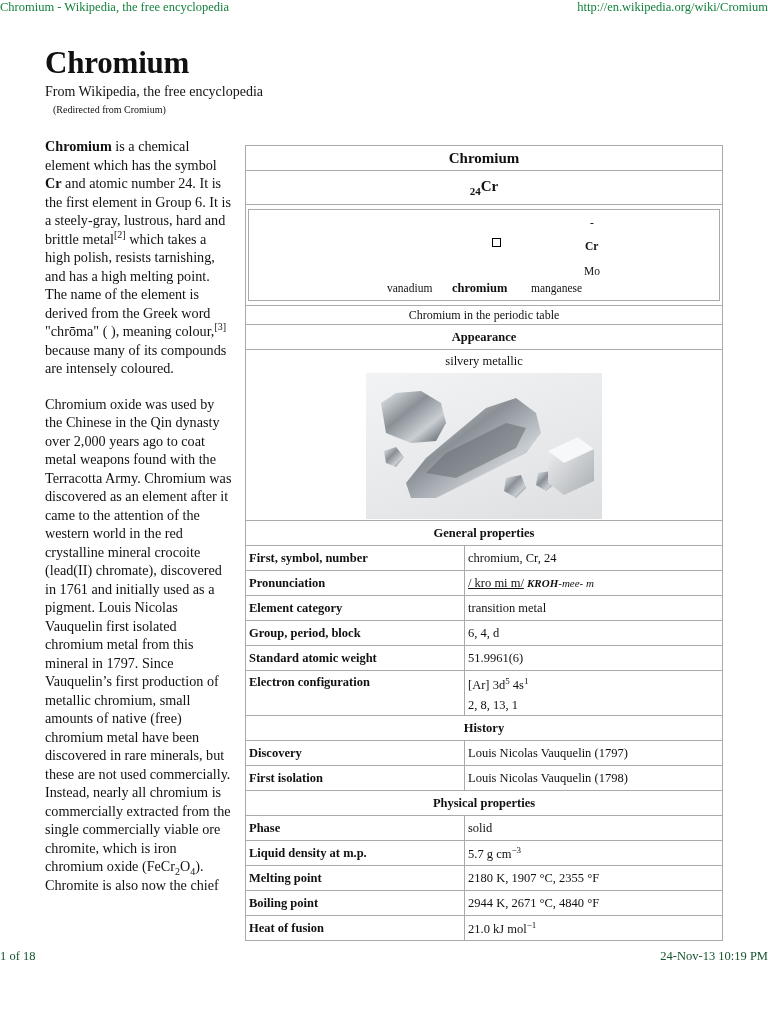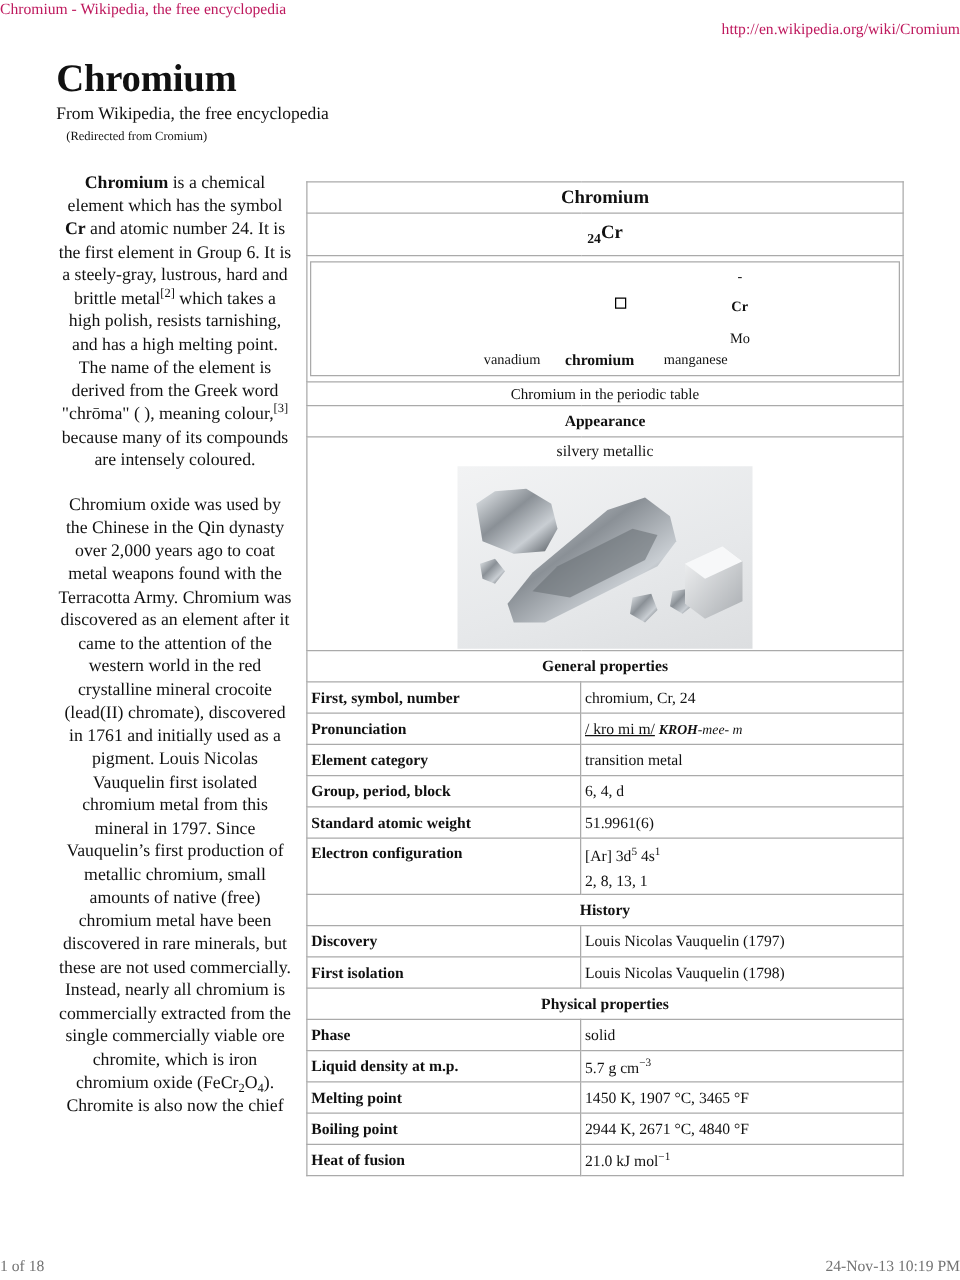--- a/index.html
+++ b/index.html
@@ -2,43 +2,43 @@
 <html><head>
 <meta charset="utf-8">
 <style>
   html, body { margin: 0; padding: 0; background: #fff; }
   body {
     width: 768px; height: 1024px; position: relative; overflow: hidden;
     font-family: "Liberation Serif", "DejaVu Serif", serif; color: #111;
   }
   .print-header {
     position: absolute; top: 0; left: 0; right: 0; height: 16px;
-    font-size: 12.5px; color: #be185d;
+    font-size: 12.5px; color: #15803d;
   }
   .print-header .left { position: absolute; left: 0; top: 0; }
-  .print-header .right { position: absolute; right: 0; top: 16px; }
+  .print-header .right { position: absolute; right: 0; top: 0; }
   .print-footer {
-    position: absolute; left: 0; right: 0; top: 1006px; height: 16px;
-    font-size: 12.5px; color: #737373;
+    position: absolute; left: 0; right: 0; top: 949px; height: 16px;
+    font-size: 12.5px; color: #14532d;
   }
   .print-footer .left { position: absolute; left: 0; }
   .print-footer .right { position: absolute; right: 0; margin-left: 20px; }
 
   h1.title {
     position: absolute; left: 45px; top: 45px; margin: 0;
     font-size: 31px; font-weight: bold; letter-spacing: -0.2px;
   }
   .sub1 { position: absolute; left: 45px; top: 84px; font-size: 14px; }
   .sub2 { position: absolute; left: 53px; top: 104px; font-size: 10px; }
 
   .body-col {
     position: absolute; left: 45px; top: 137px; width: 190px;
     font-size: 14.2px; line-height: 18.5px;
   }
-  .body-col p { margin: 0 0 17px 0; text-align: center; }
+  .body-col p { margin: 0 0 17px 0; }
   .body-col sup { font-size: 10px; line-height: 0; }
   .body-col sub { font-size: 10px; line-height: 0; }
 
   .infobox {
     position: absolute; left: 245px; top: 145px; width: 478px;
     border: 1px solid #aaa; border-collapse: collapse;
     font-size: 12.5px;
   }
   .infobox td, .infobox th {
     border: 1px solid #aaa; padding: 0 3px;
@@ -192,21 +192,21 @@
   <tr>
     <td class="lbl">Phase</td>
     <td class="val">solid</td>
   </tr>
   <tr>
     <td class="lbl">Liquid density at m.p.</td>
     <td class="val"><span>5.7 g cm</span><sup>−3</sup></td>
   </tr>
   <tr>
     <td class="lbl">Melting point</td>
-    <td class="val">1450 K,  1907 °C,  3465 °F</td>
+    <td class="val">2180 K,  1907 °C,  2355 °F</td>
   </tr>
   <tr>
     <td class="lbl">Boiling point</td>
     <td class="val">2944 K,  2671 °C,  4840 °F</td>
   </tr>
   <tr>
     <td class="lbl">Heat of fusion</td>
     <td class="val"><span>21.0 kJ mol</span><sup>−1</sup></td>
   </tr>
 </tbody>

